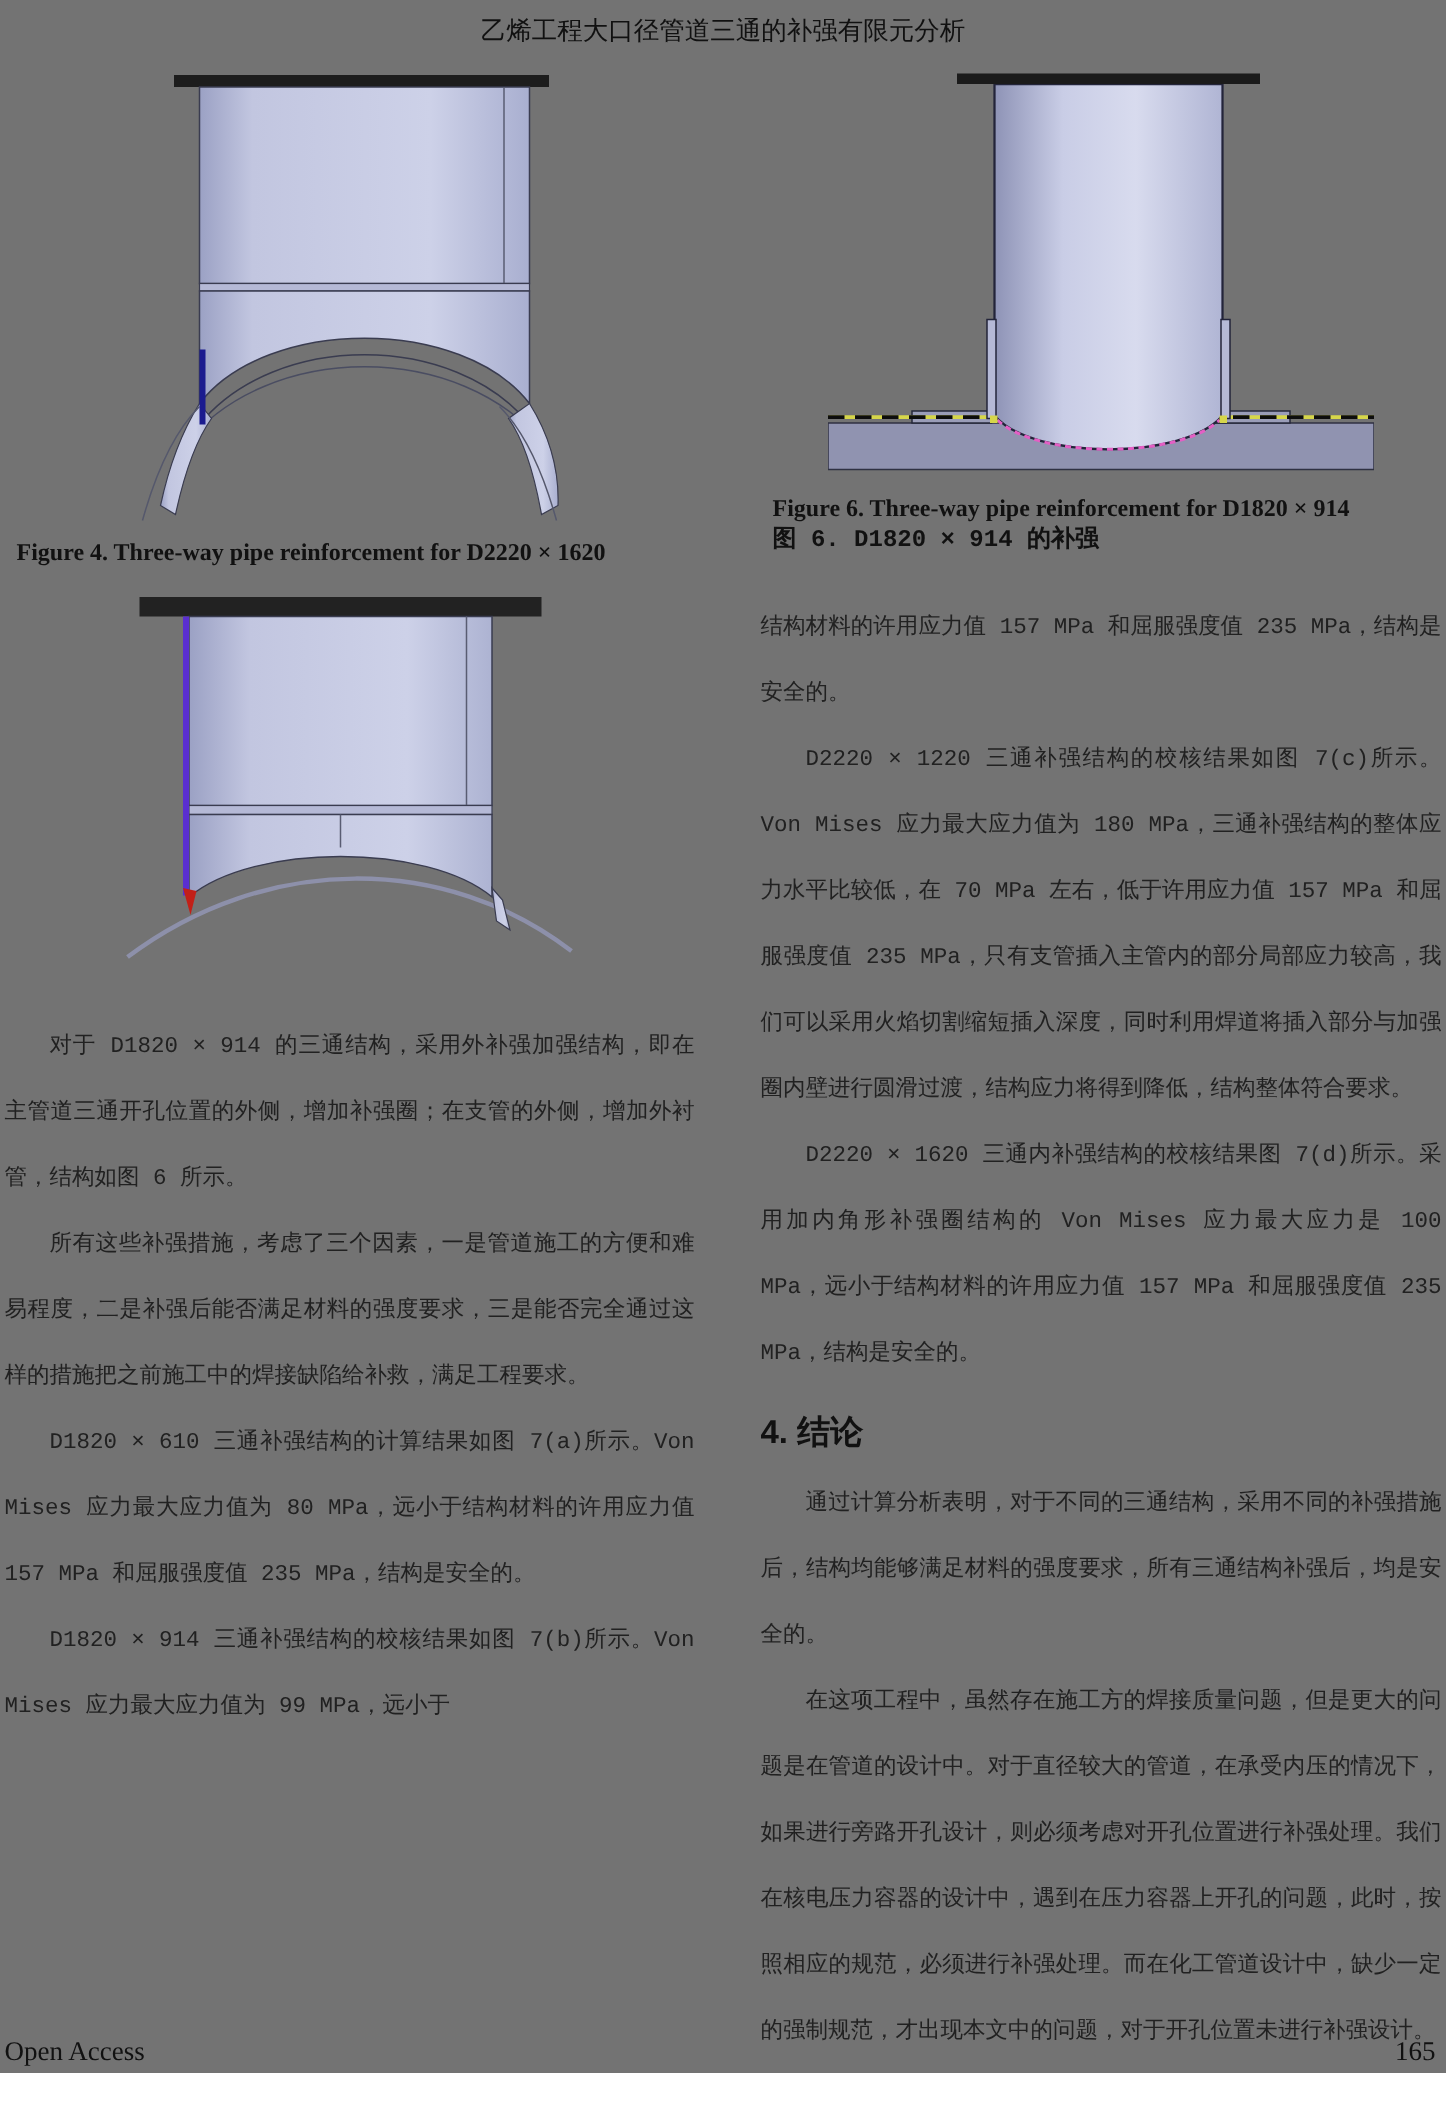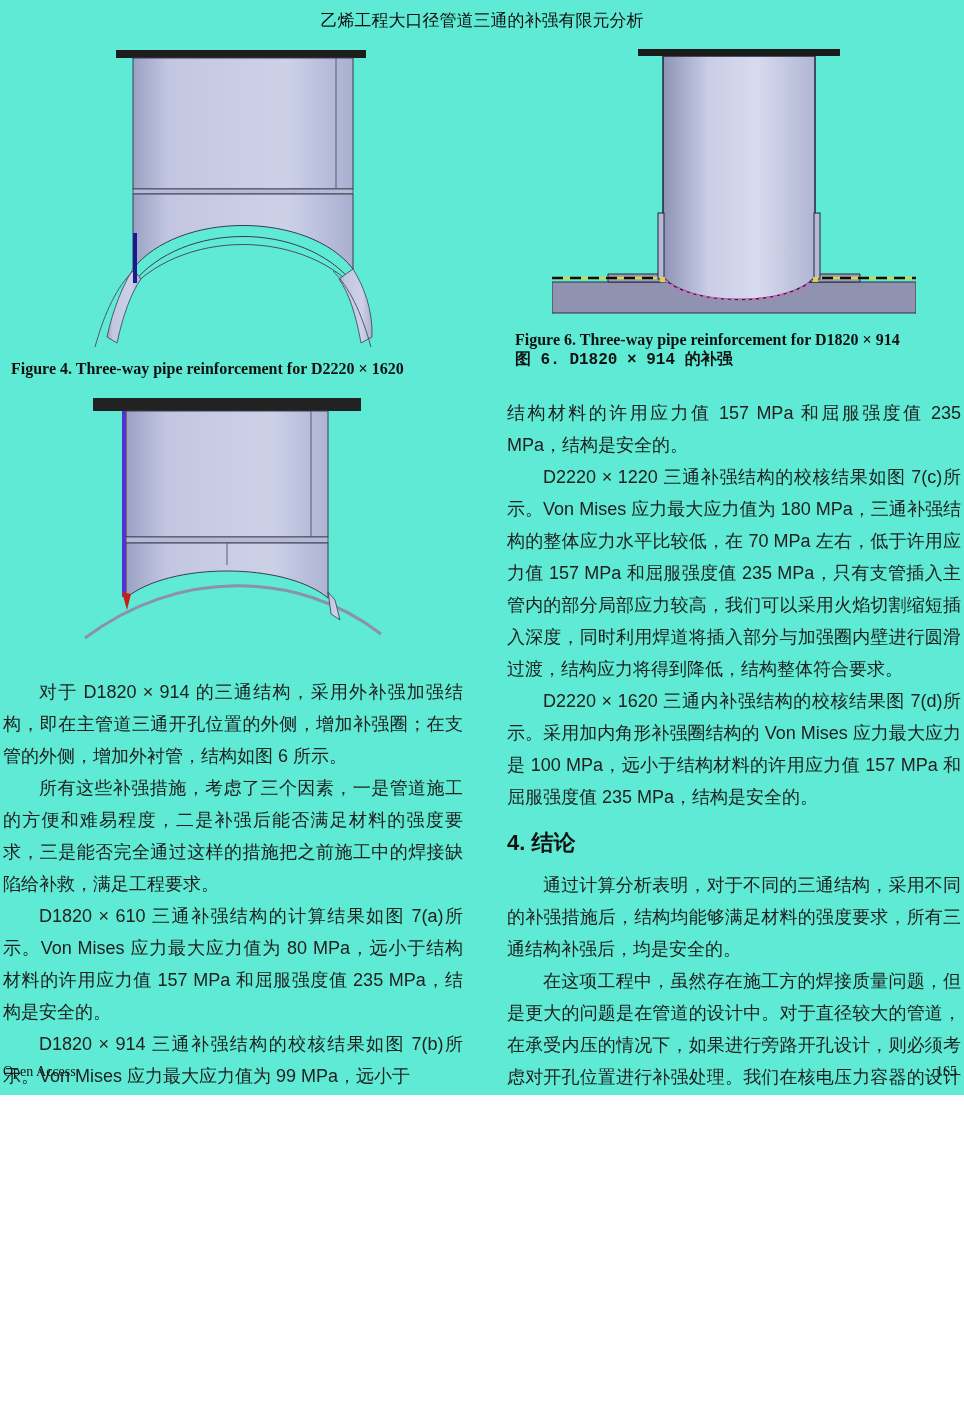--- a/index.html
+++ b/index.html
@@ -1,40 +1,40 @@
 <!DOCTYPE html>
 <html lang="zh"><head>
 <meta charset="utf-8">
 <style>
   html,body{margin:0;padding:0;background:#ffffff;}
-  .page{position:relative;width:964px;height:1095px;background:#5eead4;overflow:hidden;
+  .page{position:relative;width:964px;height:1382px;background:#737373;overflow:hidden;
         font-family:"Liberation Serif",serif;color:#1c1c1c;}
   .running-title{padding-top:9px;text-align:center;font-size:17px;line-height:24px;color:#111;}
   .columns{display:flex;gap:44px;padding:0 3px;margin-top:8px;}
   .col{box-sizing:border-box;}
   .col-left{width:460px;}
   .col-right{width:454px;}
   .fig{margin:0;text-align:center;}
   .fig svg{display:block;margin:0 auto;}
   .cap{font-weight:bold;font-size:16px;line-height:21px;text-align:left;color:#111;
        font-family:"Liberation Serif",serif;padding:0 8px;}
   .cap .zh{font-family:Liberation Mono, monospace;}
-  .body{font-size:18px;line-height:32px;text-align:justify;margin:0;color:#212121;
-        font-family:Liberation Sans, sans-serif;}
+  .body{font-size:15px;line-height:44px;text-align:justify;margin:0;color:#212121;
+        font-family:Liberation Mono, monospace;}
   .indent{text-indent:2em;}
   .sec{font-family:"Liberation Sans",sans-serif;font-weight:bold;font-size:22px;
        line-height:30px;margin:15px 0 11px 0;color:#111;}
   .mt-fig5{margin-top:13px;}
   .mt-body-left{margin-top:36px;}
   .mt-body-right{margin-top:26px;}
   .cap4{margin-top:2px;}
   .cap5{margin-top:4px;}
   .cap6{margin-top:8px;}
-  .page-footer{position:absolute;left:3px;right:7px;bottom:15px;display:flex;
-               justify-content:space-between;font-size:14px;color:#111;font-family:Liberation Serif, serif;}
+  .page-footer{position:absolute;left:3px;right:7px;bottom:4px;display:flex;
+               justify-content:space-between;font-size:18px;color:#111;font-family:Liberation Serif, serif;}
 </style>
 </head>
 <body>
 
 <div class="page">
 
   <div class="running-title">乙烯工程大口径管道三通的补强有限元分析</div>
 
   <div class="columns">
 

